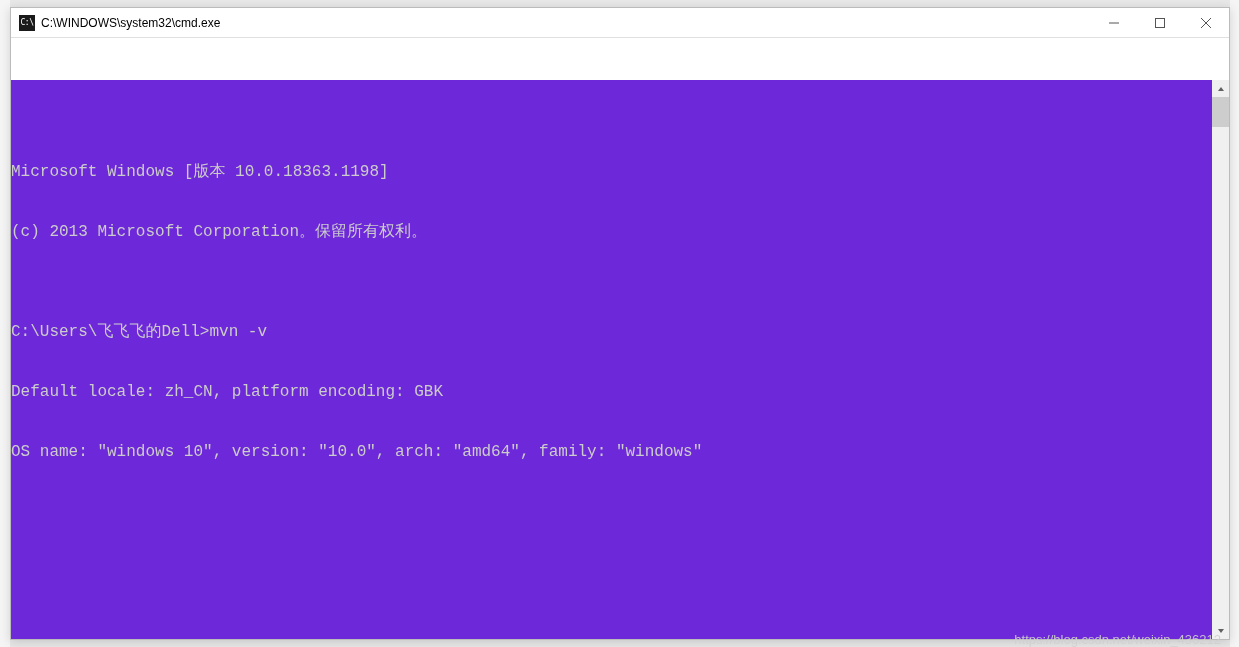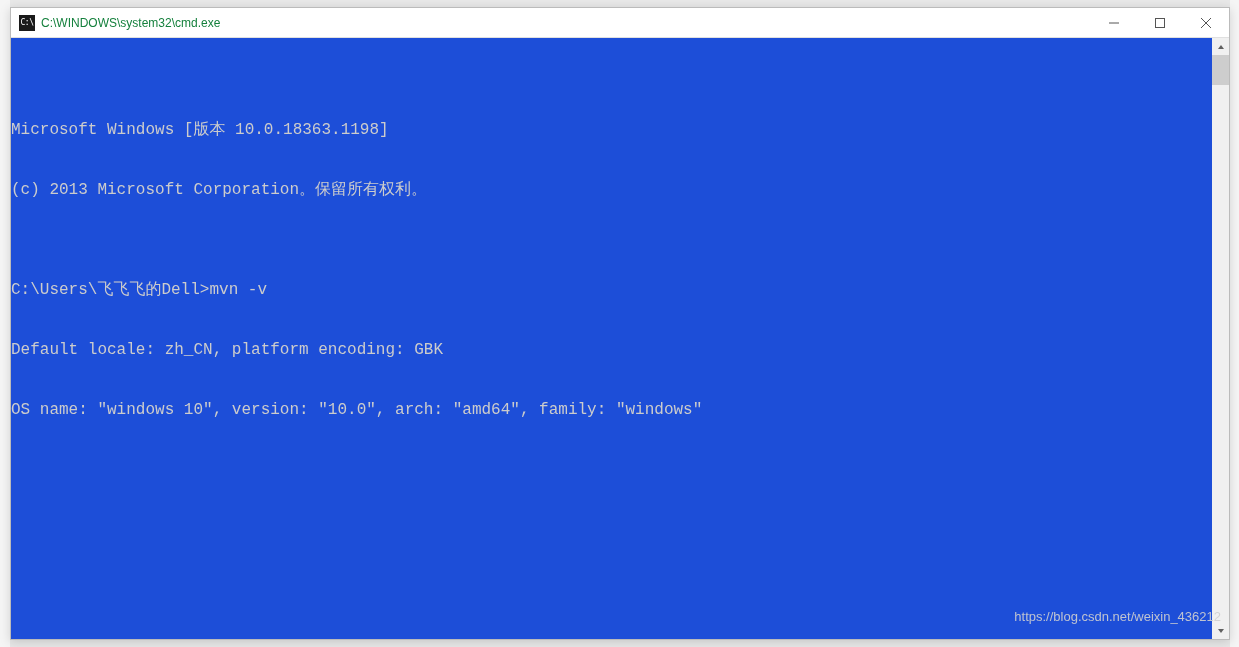--- a/index.html
+++ b/index.html
@@ -44,49 +44,50 @@
       font-size: 8px;
       font-family: "Consolas", monospace;
       display: flex;
       align-items: center;
       justify-content: center;
       margin-right: 6px;
       letter-spacing: -0.5px;
     }
     .titlebar-text {
       font-size: 12px;
-      color: #15803d;
+      color: #000000;
     }
     .window-controls {
       position: absolute;
       right: 0;
       top: 0;
       height: 30px;
       display: flex;
     }
     .window-control {
       width: 46px;
       height: 30px;
       display: flex;
       align-items: center;
       justify-content: center;
       color: #555555;
       font-size: 10px;
     }
     .terminal {
       flex: 1;
-      background: #1d4ed8;
+      background: #6d28d9;
       color: #cccccc;
       font-family: "NSimSun", "SimSun", "Consolas", "Courier New", monospace;
       font-size: 16px;
       line-height: 20px;
       padding: 2px 0 0 0;
       overflow-y: auto;
       position: relative;
       white-space: pre;
+      margin-top: 42px;
     }
     .terminal-line {
       white-space: pre;
       padding: 0;
     }
     .scrollbar-track {
       position: absolute;
       right: 0;
       top: 0;
       width: 17px;
@@ -116,21 +117,21 @@
     }
     .terminal-content {
       padding-right: 17px;
     }
     @keyframes blink {
       50% { opacity: 0; }
     }
     .watermark {
       position: absolute;
       right: 18px;
-      bottom: 23px;
+      bottom: 0;
       color: #d0d0d0;
       font-size: 13px;
       font-family: Arial, sans-serif;
       opacity: 0.9;
       pointer-events: none;
     }
     .edge-slice-left {
       position: absolute;
       left: 0;
       top: 0;

